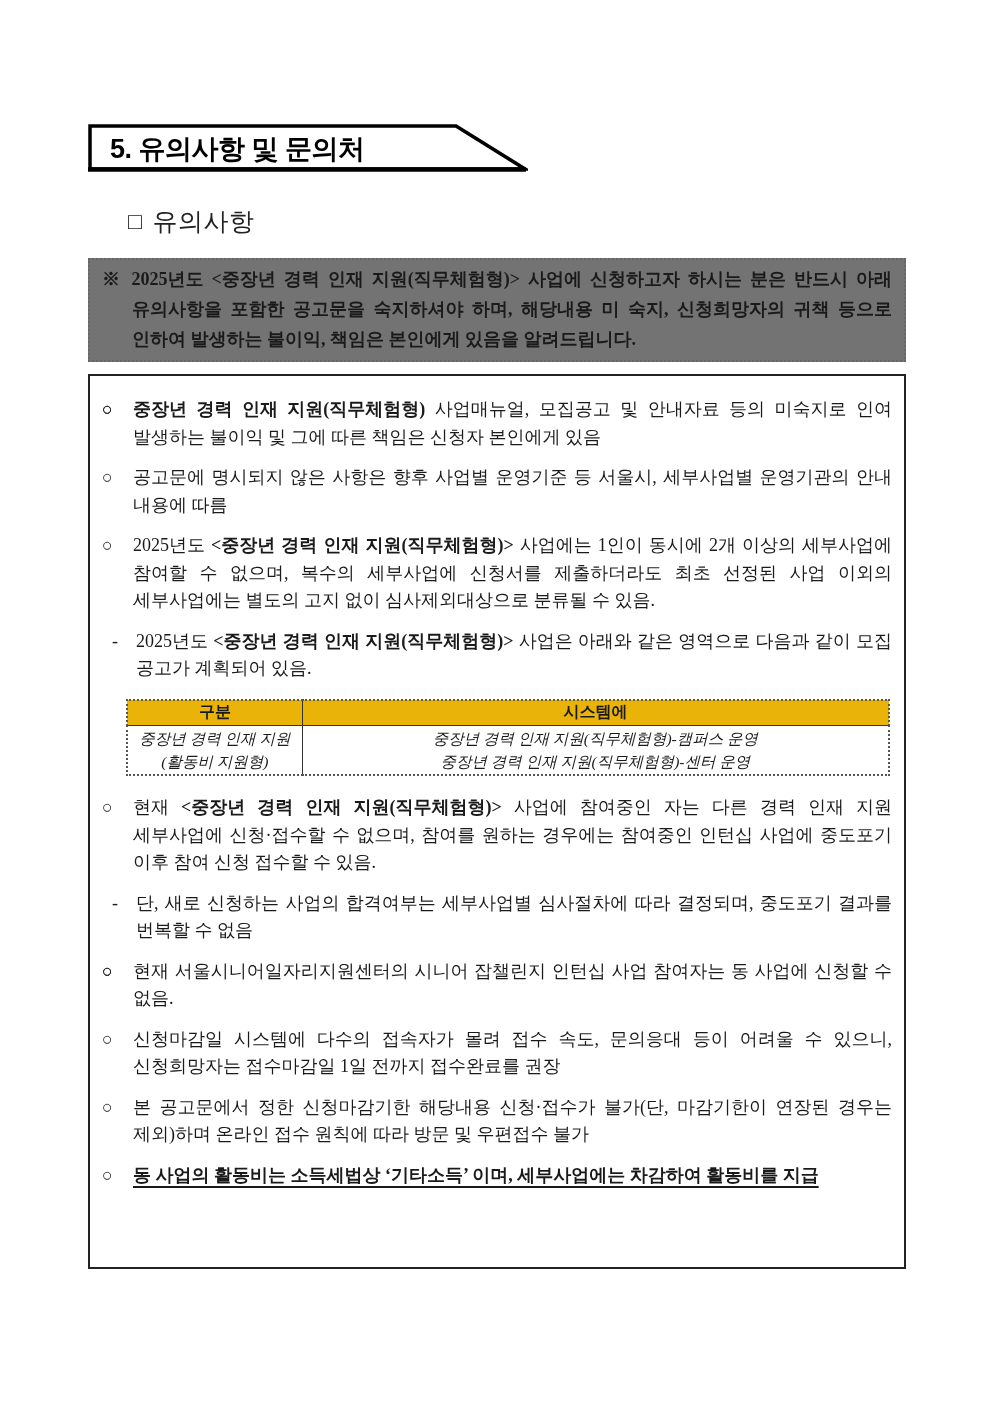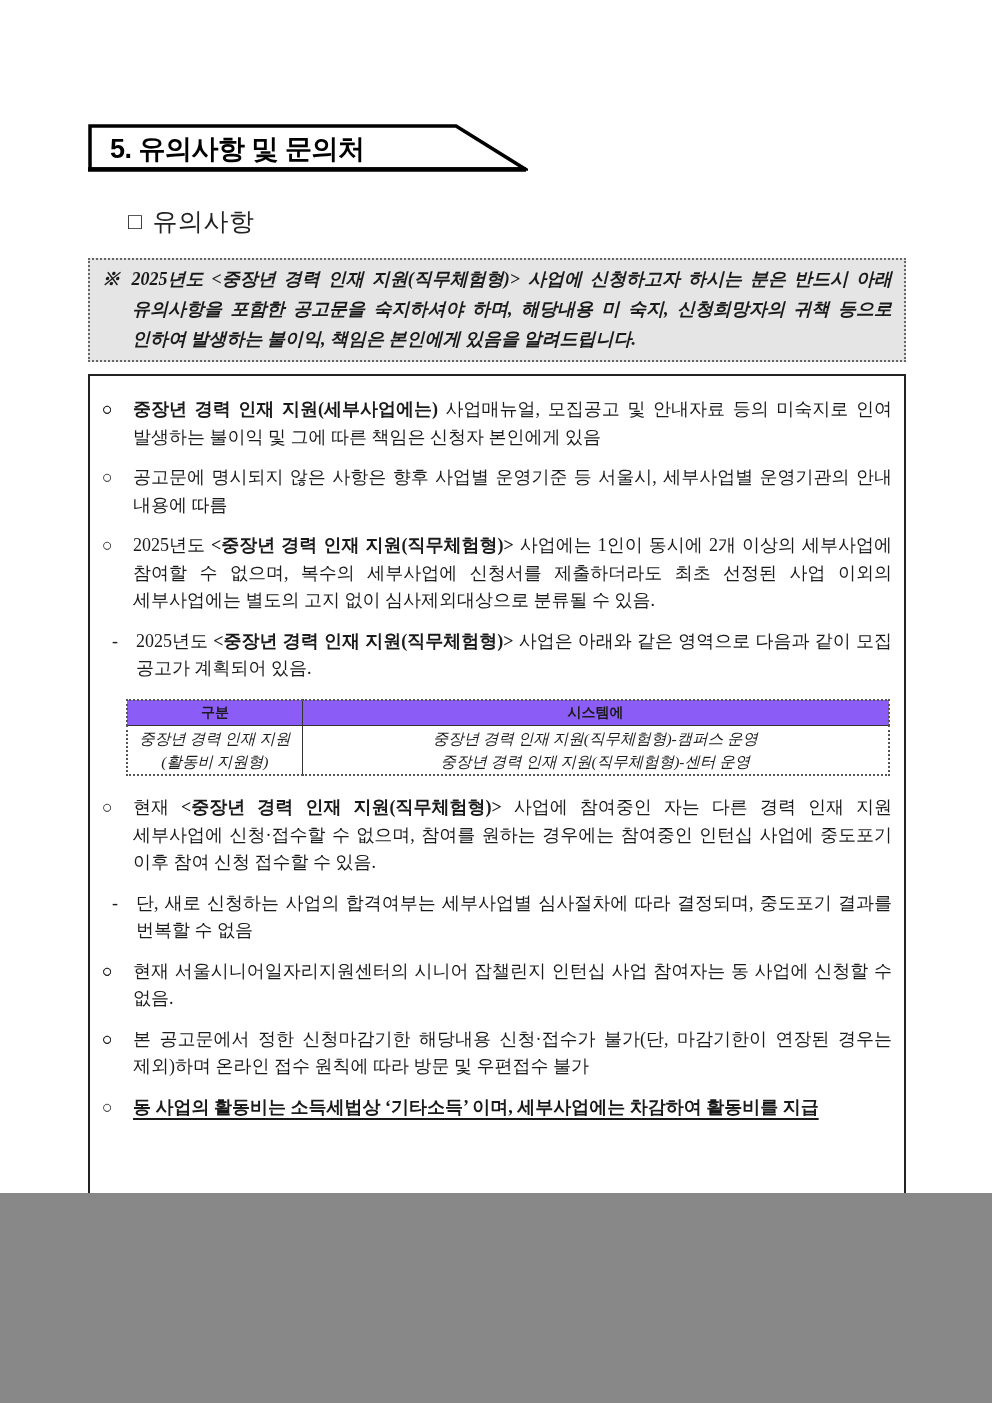--- a/index.html
+++ b/index.html
@@ -1,19 +1,19 @@
 <!DOCTYPE html>
 <html lang="ko"><head>
 <meta charset="utf-8">
 <style>
   * { margin:0; padding:0; box-sizing:border-box; }
   html,body { background:#888; }
   .page {
     position:relative;
-    width:992px; height:1193px;
+    width:992px; height:1403px;
     margin:0 auto;
     background:#ffffff;
     overflow:hidden;
     color:#1a1a1a;
     font-family:"Liberation Serif","DejaVu Serif",serif;
   }
   .content {
     position:absolute; left:88px; top:124px; width:818px;
   }
 
@@ -34,23 +34,22 @@
     font-family:"Liberation Sans","DejaVu Sans",sans-serif;
     font-size:25px; font-weight:normal; color:#222;
     letter-spacing:0.5px;
     padding-left:40px;
   }
   .section-heading .sq { font-size:23px; margin-right:10px; position:relative; top:-1px; }
 
   
   .notice-box {
     border:2px dotted #666;
-    background:#e5e5e5;
+    background:#737373;
     padding:4px 12px 6px 12px;
-    font-style:italic;
   }
   .notice-text {
     font-size:18px; font-weight:bold; line-height:30px;
     text-align:justify; word-break:keep-all;
     padding-left:30px; text-indent:-30px;
   }
   .notice-text .mark { margin-right:8px; }
 
   
   .main-box {
@@ -80,23 +79,23 @@
     border-collapse:collapse;
     border:2px dotted #555;
     font-size:15.5px;
   }
   .plan-table th, .plan-table td {
     border:1px solid #333;
     text-align:center; vertical-align:middle;
     padding:1px 4px;
   }
   .plan-table th {
-    background:#8b5cf6;
+    background:#eab308;
     font-weight:bold;
-    height:26px; font-size:14px;
+    height:26px; font-size:16px;
   }
   .plan-table .cell-line { line-height:23px;font-style:italic; }
   .col-category { width:23%; }
 </style>
 </head>
 <body>
 
 <div class="page">
   <div class="content">
 
@@ -112,21 +111,21 @@
       <span class="sq">□</span><span>유의사항</span>
     </div>
 
     <div class="notice-box">
       <p class="notice-text"><span class="mark">※</span><span>2025년도 &lt;중장년 경력 인재 지원(직무체험형)&gt; 사업에 신청하고자 하시는 분은 반드시 아래 유의사항을 포함한 공고문을 숙지하셔야 하며, 해당내용 미 숙지, 신청희망자의 귀책 등으로 인하여 발생하는 불이익, 책임은 본인에게 있음을 알려드립니다.</span></p>
     </div>
 
     <div class="main-box">
       <div id="list-a">
           <div class="note-item"><span class="marker">○</span></div>
-          <div class="note-item"><span class="marker">○</span><span><span class="b">중장년 경력 인재 지원(세부사업에는)</span><span> 사업매뉴얼, 모집공고 및 안내자료 등의 미숙지로 인여 발생하는 불이익 및 그에 따른 책임은 신청자 본인에게 있음</span></span></div>
+          <div class="note-item"><span class="marker">○</span><span><span class="b">중장년 경력 인재 지원(직무체험형)</span><span> 사업매뉴얼, 모집공고 및 안내자료 등의 미숙지로 인여 발생하는 불이익 및 그에 따른 책임은 신청자 본인에게 있음</span></span></div>
           <div class="note-item"><span class="marker">○</span><span><span>공고문에 명시되지 않은 사항은 향후 사업별 운영기준 등 서울시, 세부사업별 운영기관의 안내 내용에 따름</span></span></div>
           <div class="note-item"><span class="marker">○</span><span><span>2025년도 </span><span class="b">&lt;중장년 경력 인재 지원(직무체험형)&gt;</span><span> 사업에는 1인이 동시에 2개 이상의 세부사업에 참여할 수 없으며, 복수의 세부사업에 신청서를 제출하더라도 최초 선정된 사업 이외의 세부사업에는 별도의 고지 없이 심사제외대상으로 분류될 수 있음.</span></span></div>
           <div class="note-item dash"><span class="marker">-</span><span><span>2025년도 </span><span class="b">&lt;중장년 경력 인재 지원(직무체험형)&gt;</span><span> 사업은 아래와 같은 영역으로 다음과 같이 모집 공고가 계획되어 있음.</span></span></div>
         </div>
 
       <table class="plan-table">
         <thead>
           <tr>
             <th class="col-category">구분</th>
             <th>시스템에</th>
@@ -144,20 +143,20 @@
             </td>
           </tr>
         </tbody>
       </table>
 
       <div id="list-b">
           <div class="note-item"><span class="marker">○</span><span><span>현재 </span><span class="b">&lt;중장년 경력 인재 지원(직무체험형)&gt;</span><span> 사업에 참여중인 자는 다른 경력 인재 지원 세부사업에 신청·접수할 수 없으며, 참여를 원하는 경우에는 참여중인 인턴십 사업에 중도포기 이후 참여 신청 접수할 수 있음.</span></span></div>
           <div class="note-item dash"><span class="marker">-</span><span><span>단, 새로 신청하는 사업의 합격여부는 세부사업별 심사절차에 따라 결정되며, 중도포기 결과를 번복할 수 없음</span></span></div>
           <div class="note-item"><span class="marker">○</span></div>
           <div class="note-item"><span class="marker">○</span><span><span>현재 서울시니어일자리지원센터의 시니어 잡챌린지 인턴십 사업 참여자는 동 사업에 신청할 수 없음.</span></span></div>
-          <div class="note-item"><span class="marker">○</span></div>
+          <div class="note-item"><span class="marker">○</span><span><span>신청마감일 시스템에 다수의 접속자가 몰려 접수 속도, 문의응대 등이 어려울 수 있으니, 신청희망자는 접수마감일 1일 전까지 접수완료를 권장</span></span></div>
           <div class="note-item"><span class="marker">○</span><span><span>본 공고문에서 정한 신청마감기한 해당내용 신청·접수가 불가(단, 마감기한이 연장된 경우는 제외)하며 온라인 접수 원칙에 따라 방문 및 우편접수 불가</span></span></div>
           <div class="note-item"><span class="marker">○</span><span><span class="u">동 사업의 활동비는 소득세법상 ‘기타소득’ 이며, 세부사업에는 차감하여 활동비를 지급</span></span></div>
         </div>
     </div>
 
   </div>
 </div>
 
 </body></html>

